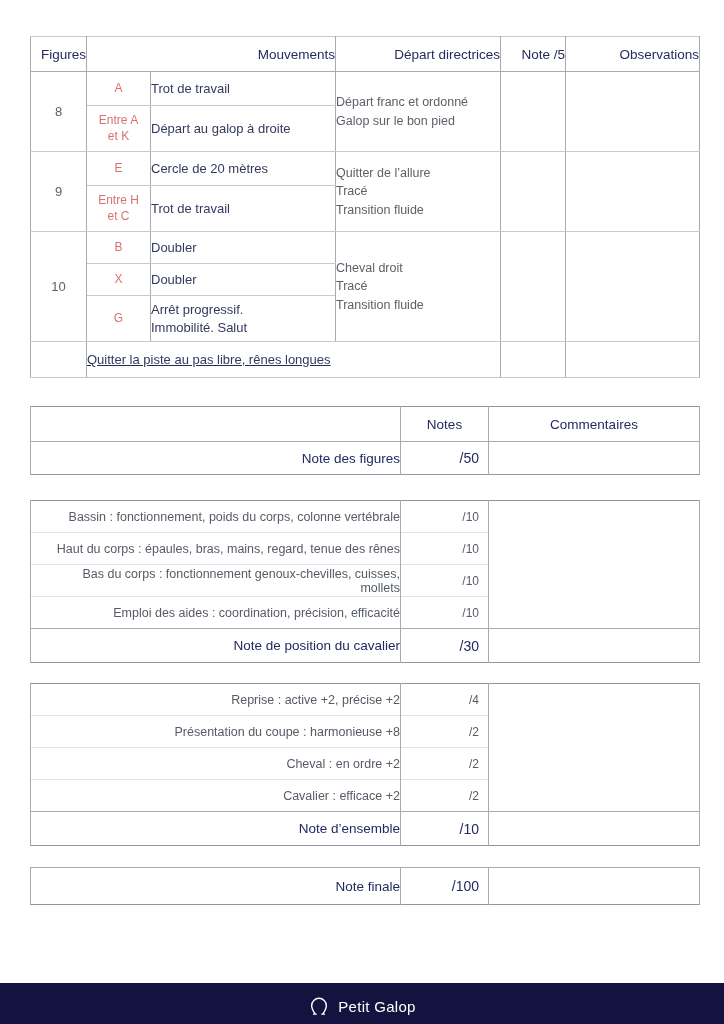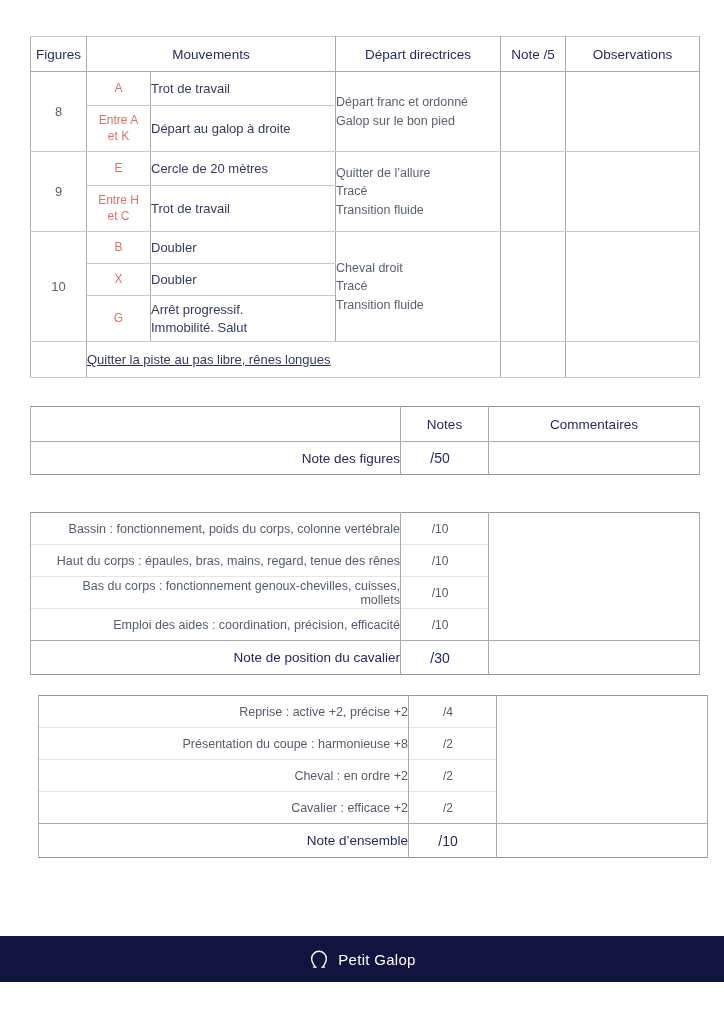--- a/index.html
+++ b/index.html
@@ -10,43 +10,43 @@
   .content{padding:36px 25px 0 30px;}
   table{border-collapse:collapse;table-layout:fixed;width:669px;}
 
   
   .t1{border:1px solid #8f959c;margin-bottom:28px;}
   .t1 th,.t1 td{
     border-left:1px solid #a5abb1;border-right:1px solid #a5abb1;
     border-top:1px solid #c6cbcf;border-bottom:1px solid #c6cbcf;
     padding:0;font-weight:normal;vertical-align:middle;
   }
-  .t1 .hdr th{font-size:13.5px;color:#262b5f;text-align:center;height:34px;border-bottom:1px solid #a5abb1;}
+  .t1 .hdr th{font-size:13.5px;color:#262b5f;text-align:right;height:34px;border-bottom:1px solid #a5abb1;}
   .h34{height:34px;} .h46{height:46px;} .h32{height:32px;} .h36{height:36px;text-decoration:underline;}
   .fig{text-align:center;color:#5c6169;font-size:13px;}
   .letter{text-align:center;color:#d8736c;font-weight:bold;font-size:12px;white-space:pre-line;line-height:1.3;}
   .mvt{padding:0 8px 0 12px;font-size:13px;color:#333a5e;white-space:pre-line;line-height:1.35;text-align:left;}
   .idees{padding:2px 6px 2px 8px;font-size:12.5px;color:#5c6169;white-space:pre-line;line-height:1.45;text-align:left;}
   .exit{padding-left:8px;font-size:13px;color:#333a5e;text-align:left;}
 
   
   .sum{border:1px solid #8f959c;}
   .sum td{
     border-left:1px solid #a5abb1;border-right:1px solid #a5abb1;
     padding:0;vertical-align:middle;
   }
   .sum tr + tr td{border-top:1px solid #e2e4e6;}
   .sum tr.total td{border-top:1px solid #a5abb1;}
   .sum .hdr2 td{font-size:13.5px;color:#262b5f;text-align:center;height:34px;}
   .sum .label{padding-left:10px;font-size:12.5px;color:#565c66;text-align:right;}
-  .sum .val{padding-right:9px;text-align:center;font-size:12px;color:#565c66;}
+  .sum .val{padding-right:9px;text-align:right;font-size:12px;color:#565c66;}
   .sum tr.total .label{color:#232961;font-size:13.5px;}
   .sum tr.total .val{color:#232961;font-size:14px;}
   .r32{height:32px;} .r33{height:33px;} .r34{height:34px;} .r37{height:37px;}
-  .t2{margin-bottom:37px;} .t3{margin-bottom:20px;} .t4{margin-bottom:21px;margin-left:8px;} .t5{margin-bottom:0;}
+  .t2{margin-bottom:25px;} .t3{margin-bottom:20px;} .t4{margin-bottom:21px;} .t5{margin-bottom:0;}
 
   
   .footer{
     margin-top:78px;height:46px;width:724px;background:#131340;
     display:flex;align-items:center;justify-content:center;gap:8px;
     color:#ffffff;font-size:15px;letter-spacing:0.3px;
   }
   .footer svg{display:block;}
 </style>
 </head>
@@ -209,20 +209,34 @@
       <td class="val">/2</td>
     </tr>
     <tr class="total r34">
       <td class="label">Note d’ensemble</td>
       <td class="val">/10</td>
       <td></td>
     </tr>
   </tbody>
     </table>
 
+  <table class="sum t5">
+    <colgroup>
+        <col style="width:370px">
+        <col style="width:88px">
+        <col style="width:211px">
+      </colgroup>
+    <tbody>
+        <tr class="total r37" style="border-top:none">
+      <td class="label">Note finale</td>
+      <td class="val">/100</td>
+      <td></td>
+    </tr>
+  </tbody>
+    </table>
 
 </div>
 
 <div class="footer">
   <span>
     <svg width="22" height="22" viewBox="0 0 24 24" fill="none" stroke="#ffffff" stroke-width="1.5" stroke-linecap="round" stroke-linejoin="round">
       <path d="M7.6 20.3 C5.2 16.8 4 14.2 4 11.6 a8 8 0 0 1 16 0 c0 2.6 -1.2 5.2 -3.6 8.7"></path>
       <path d="M6.1 20.9 h2.8"></path>
       <path d="M15.1 20.9 h2.8"></path>
     </svg>

